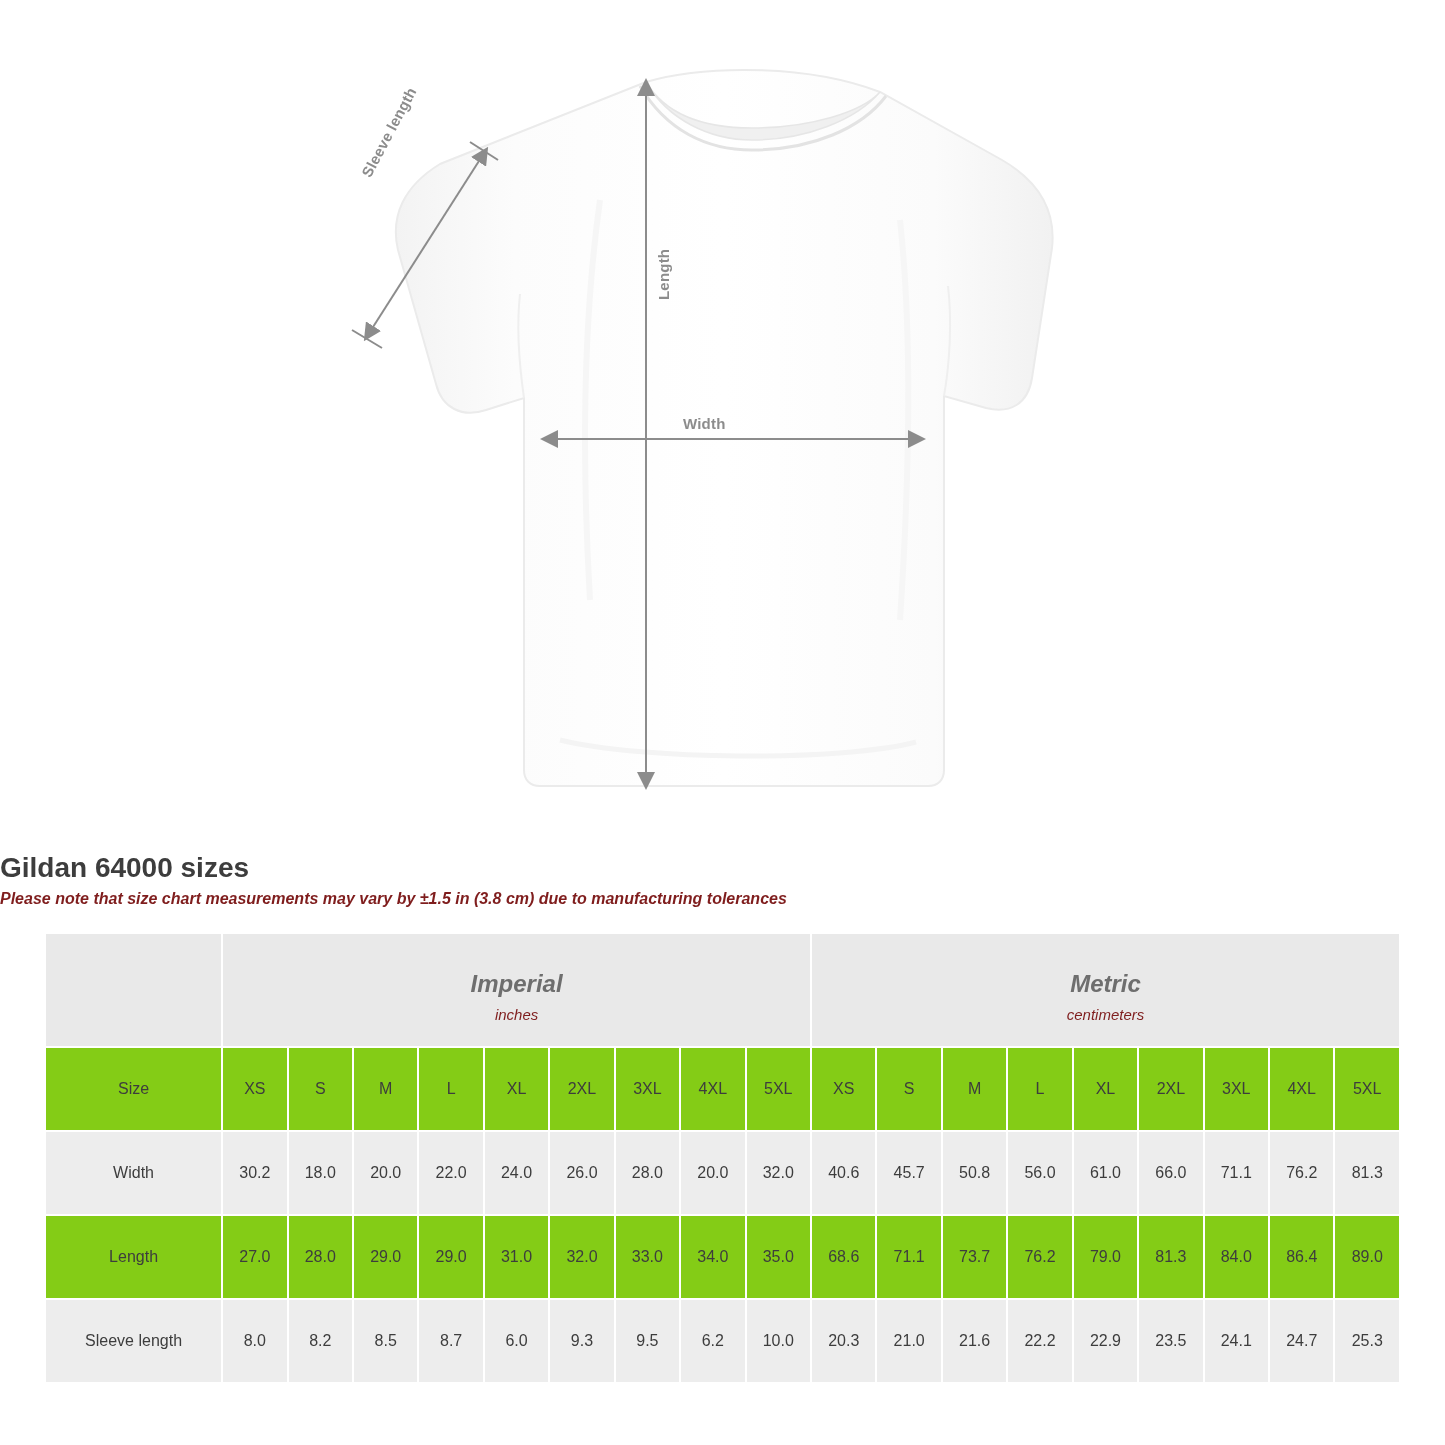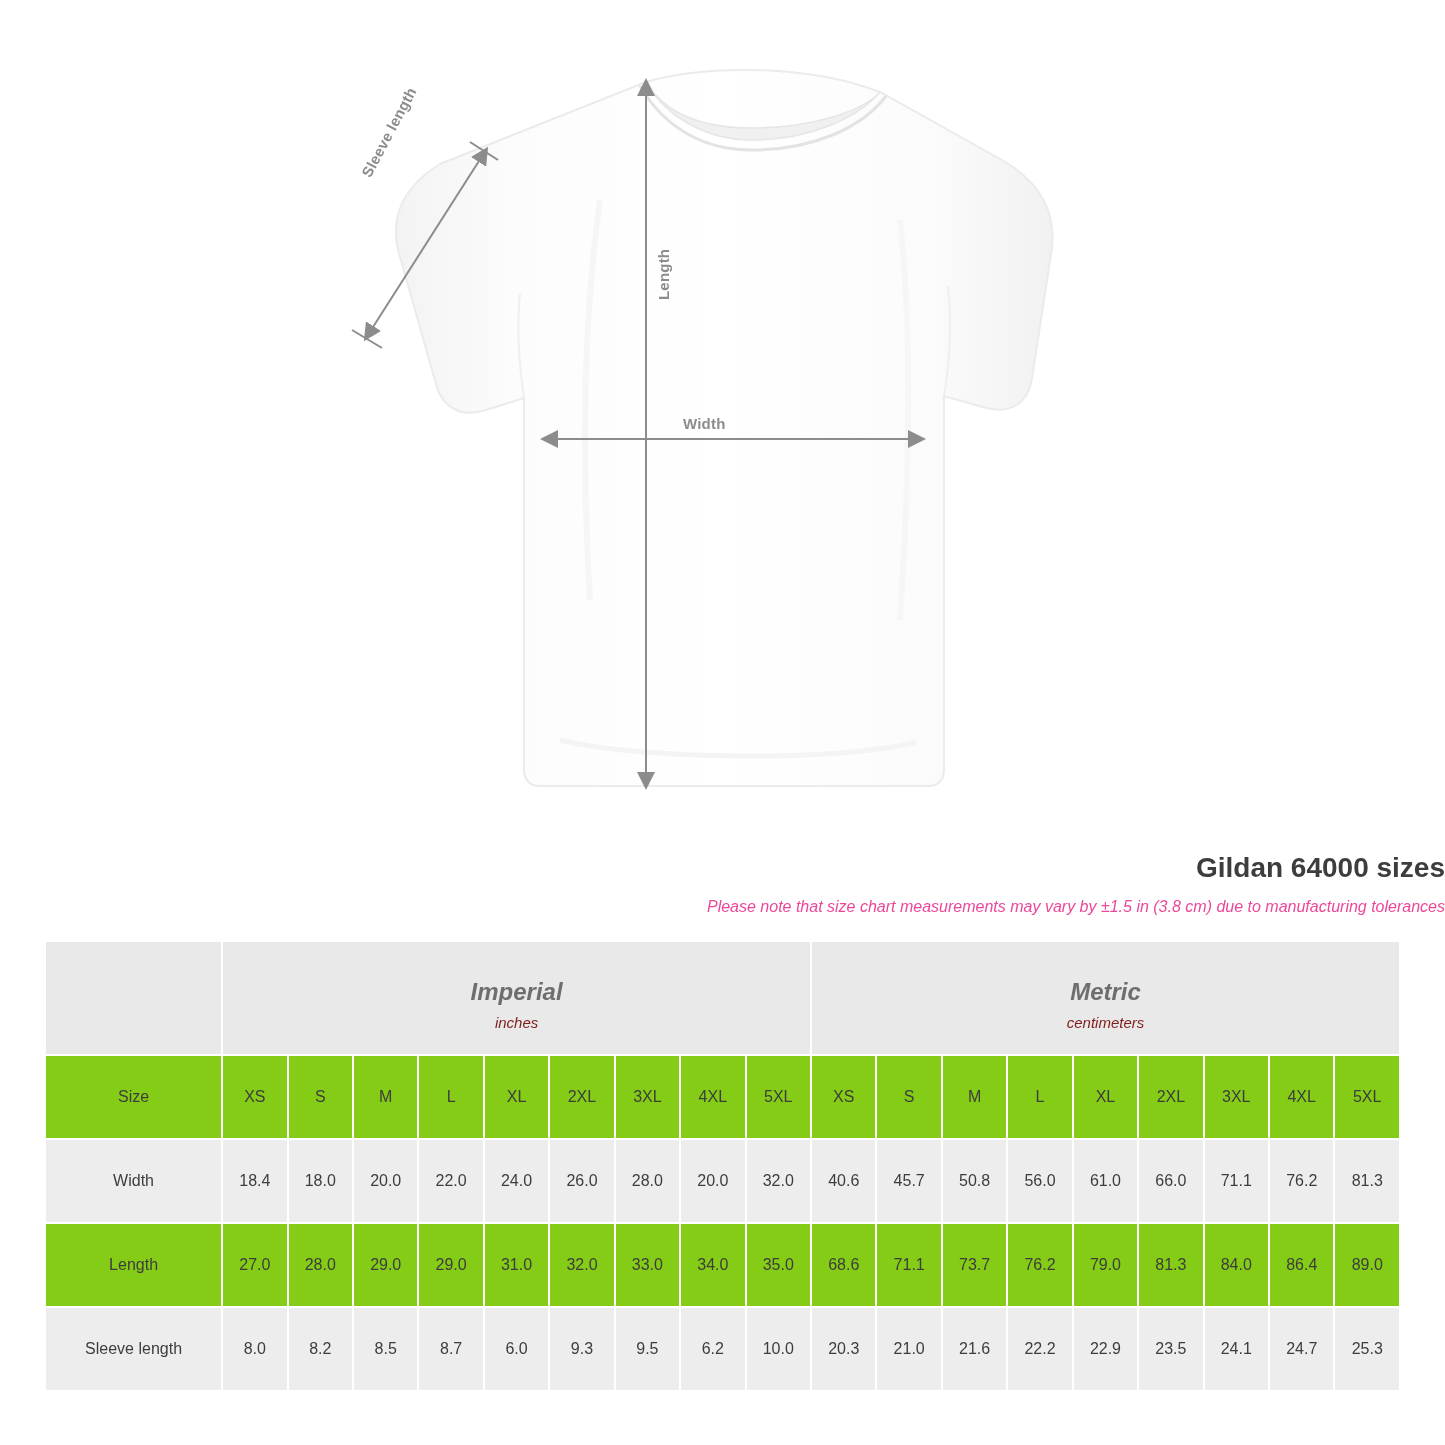--- a/index.html
+++ b/index.html
@@ -49,34 +49,35 @@
     transform: rotate(-90deg);
     transform-origin: left top;
   }
   .label-width {
     left: 683px;
     top: 415px;
   }
 
   
   .title-block {
-    text-align: right;
+    text-align: left;
     margin-top: 22px;
   }
   .chart-title {
     font-size: 28px;
     font-weight: bold;
     color: #3d3d3d;
     margin: 0;
   }
   .chart-note {
     font-size: 16px;
     font-style: italic;
-    color: #ec4899;
-    margin-top: 14px;
+    color: #7f1d1d;
+    margin-top: 6px;
+    font-weight: bold;
   }
 
   
   .table-wrap {
     margin: 24px 44px 0 44px;
     width: 1357px;
   }
   table.size-chart {
     border-collapse: collapse;
     width: 100%;
@@ -240,21 +241,21 @@
         <td>L</td>
         <td>XL</td>
         <td>2XL</td>
         <td>3XL</td>
         <td>4XL</td>
         <td>5XL</td>
       </tr>
 
       <tr class="band-gray size-row">
         <td class="row-label">Width</td>
-        <td>18.4</td>
+        <td>30.2</td>
         <td>18.0</td>
         <td>20.0</td>
         <td>22.0</td>
         <td>24.0</td>
         <td>26.0</td>
         <td>28.0</td>
         <td>20.0</td>
         <td>32.0</td>
         <td>40.6</td>
         <td>45.7</td>

